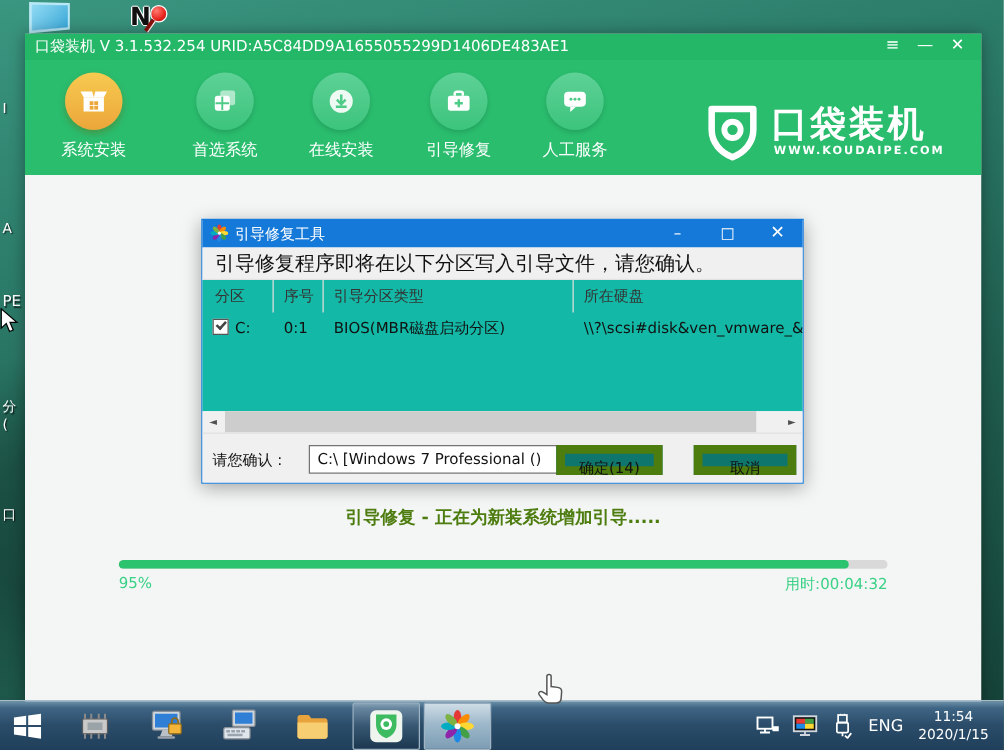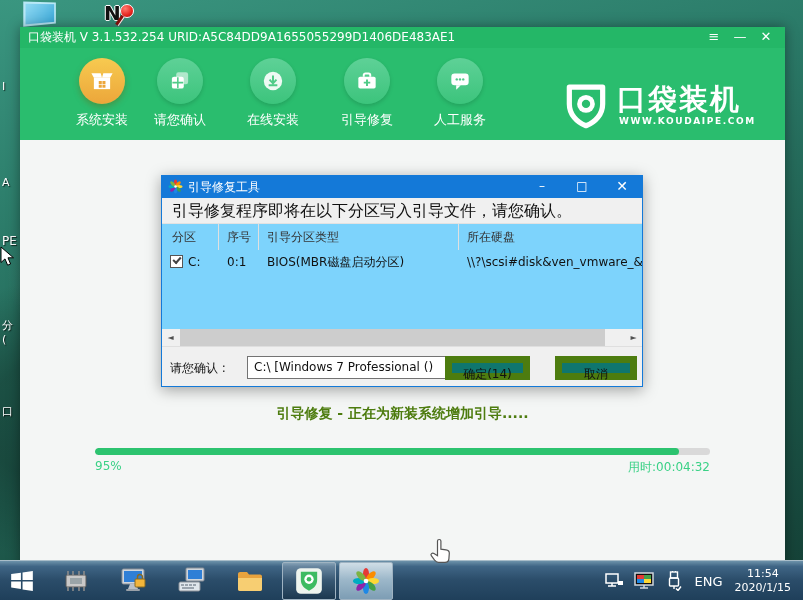--- a/index.html
+++ b/index.html
@@ -64,21 +64,21 @@
   #dlg { position:absolute; left:141px; top:148px; width:482px; height:212px;
     background:#fff; border:1px solid #1479d8; box-shadow:0 3px 14px rgba(0,0,0,.35); }
   #dlg-titlebar { position:absolute; left:0; top:0; right:0; height:22px; background:#1479d8;
     color:#fff; font-size:12px; line-height:22px; }
   #dlg-titlebar .dlg-ico { position:absolute; left:6px; top:3px; }
   #dlg-titlebar .dlg-title { position:absolute; left:26px; top:0; }
   .dlg-ctrls { position:absolute; right:0; top:0; height:22px; display:flex; }
   .dlg-ctrls span { width:40px; text-align:center; color:#fff; font-size:12px; line-height:21px; }
   #dlg-msg { position:absolute; left:0; top:22px; right:0; height:26px; background:#f0f0f0;
     border-bottom:1px solid #e2e2e2; font-size:16px; color:#111; line-height:26px; padding-left:10px; }
-  #dlg-table { position:absolute; left:0; top:48px; right:0; height:105px; background:#7dd3fc;padding-left:32px; }
+  #dlg-table { position:absolute; left:0; top:48px; right:0; height:105px; background:#14b8a6;padding-left:32px; }
   .thead { position:absolute; left:0; top:0; right:0; height:26px; font-size:12px; color:#333; }
   .thead div { position:absolute; top:0; line-height:26px; border-right:1px solid #e0e0e0; height:26px; }
   .th1 { left:0; width:57px; padding-left:10px; }
   .th2 { left:57px; width:40px; padding-left:8px; }
   .th3 { left:97px; width:200px; padding-left:8px; }
   .th4 { left:297px; right:0; padding-left:8px; border-right:none !important; }
   .trow { position:absolute; left:0; top:26px; right:0; height:24px; font-size:12px; color:#111; line-height:24px; }
   .trow .cb { position:absolute; left:8px; top:5px; width:13px; height:13px; border:1px solid #555; background:#fff; }
   .trow .cb::after { content:""; position:absolute; left:2px; top:1px; width:6px; height:3px;
     border-left:2px solid #444; border-bottom:2px solid #444; transform:rotate(-48deg); }
@@ -141,21 +141,21 @@
       <span>口袋装机 V 3.1.532.254 URID:A5C84DD9A1655055299D1406DE483AE1</span>
       <span class="win-ctrls">
         <span>≡</span>
         <span>—</span>
         <span>✕</span>
       </span>
     </div>
 
     <div id="win-toolbar">
 
-      <div class="tool active" style="left:47px">
+      <div class="tool active" style="left:20px">
         <div class="circle">
           <svg width="26" height="26" viewBox="0 0 24 24">
               <path d="M4.5 9h15v10.5h-15z" fill="#fff"></path>
               <path d="M4.5 9 2.2 4.8h8.6L12 9zM19.5 9l2.3-4.2h-8.6L12 9z" fill="#fff"></path>
               <g fill="#eca63a">
                 <rect x="9" y="12" width="2.8" height="2.8"></rect>
                 <rect x="12.4" y="12" width="2.8" height="2.8"></rect>
                 <rect x="9" y="15.4" width="2.8" height="2.8"></rect>
                 <rect x="12.4" y="15.4" width="2.8" height="2.8"></rect>
               </g>
@@ -165,21 +165,21 @@
       </div>
 
       <div class="tool" style="left:125px">
         <div class="circle">
           <svg width="26" height="26" viewBox="0 0 24 24">
               <rect x="8.5" y="4" width="11" height="11" rx="2" fill="rgba(255,255,255,.55)"></rect>
               <rect x="4.5" y="8" width="11" height="11" rx="2" fill="#fff"></rect>
               <path d="M10 8.5v10M5 13.5h10" stroke="#4fcb88" stroke-width="1.4"></path>
             </svg>
         </div>
-        <div class="lbl">请您确认</div>
+        <div class="lbl">首选系统</div>
       </div>
 
       <div class="tool" style="left:218px">
         <div class="circle">
           <svg width="26" height="26" viewBox="0 0 24 24">
               <circle cx="12" cy="12" r="8.5" fill="rgba(255,255,255,.9)"></circle>
               <path d="M12 7v6.2M8.8 10.8 12 14.2l3.2-3.4M8 16h8" stroke="#4fcb88" stroke-width="1.8" fill="none"></path>
             </svg>
         </div>
         <div class="lbl">在线安装</div>

